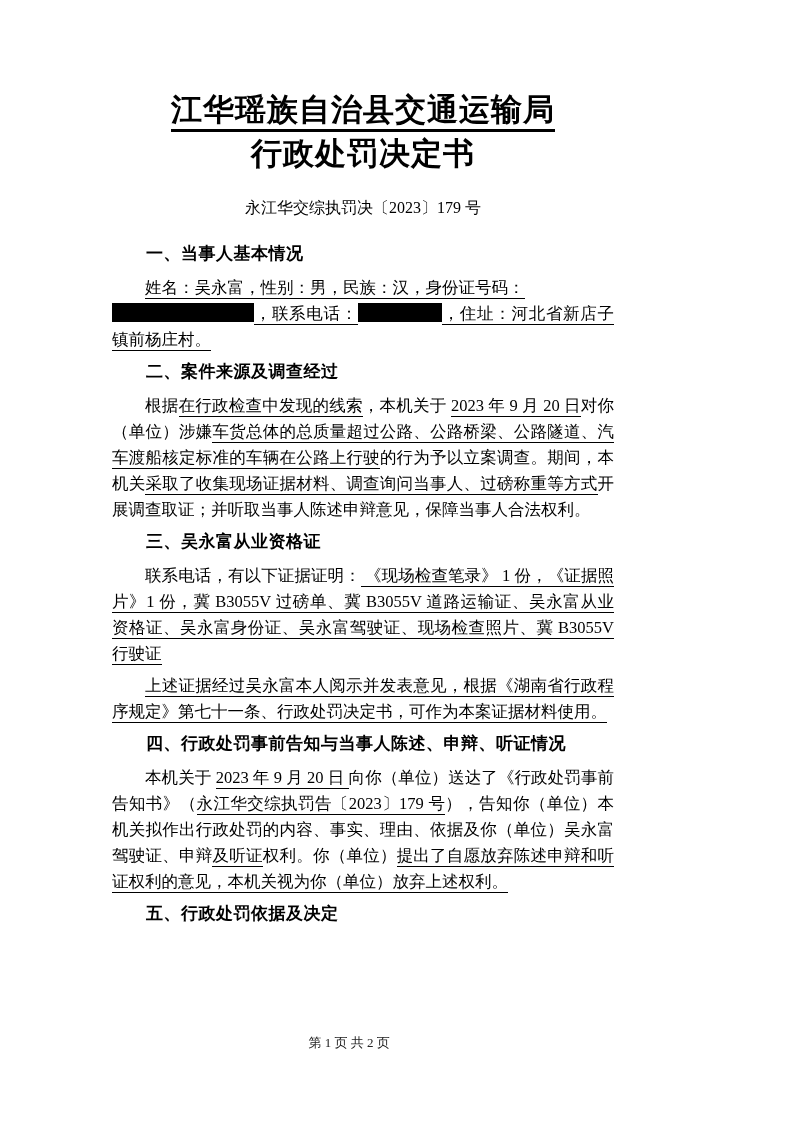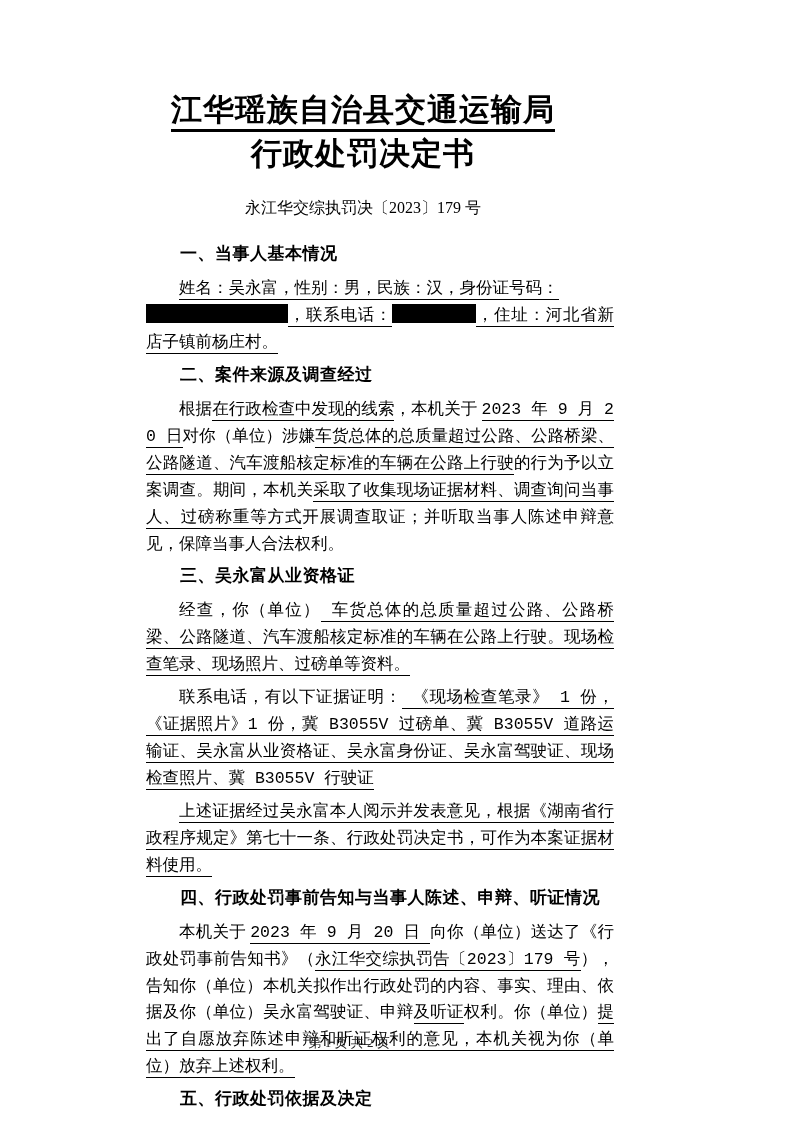--- a/index.html
+++ b/index.html
@@ -32,21 +32,20 @@
     padding-bottom: 2px;
   }
   .doc-number {
     text-align: center;
     font-size: 16px;
     line-height: 18px;
     margin-top: 23px;
   }
   .sections {
     margin-top: 24px;
-    margin-left: 34px;
   }
   .sec-heading {
     font-family: "DejaVu Sans", "Liberation Sans", sans-serif;
     font-weight: bold;
     font-size: 17px;
     line-height: 24px;
     margin: 6px 0 10px 0;
     text-indent: 2em;
     letter-spacing: 0.5px;
   }
@@ -55,21 +54,20 @@
     line-height: 26px;
     margin: 0 0 6px 0;
     text-indent: 2em;
     text-align: justify;
     word-break: break-all;
   }
   .run { }
   .u {
     border-bottom: 1px solid #000;
     padding-bottom: 1px;
-    font-family: Liberation Mono, monospace;
   }
   .bar {
     display: inline-block;
     background: #000;
     height: 17px;
     vertical-align: -3px;
   }
   .footer {
     position: absolute;
     left: 0;
@@ -92,21 +90,20 @@
       <div>
         <h2 class="sec-heading">一、当事人基本情况</h2>
         <p class="para"><span class="run u">姓名：吴永富，性别：男，民族：汉，身份证号码：</span><br><span class="bar u" style="width: 142px; background: rgb(0, 0, 0);"></span><span class="run u">，联系电话：</span><span class="bar u" style="width: 84px; background: rgb(0, 0, 0);"></span><span class="run u">，住址：河北省新店子镇前杨庄村。</span></p>
       </div>
       <div>
         <h2 class="sec-heading">二、案件来源及调查经过</h2>
         <p class="para"><span class="run">根据</span><span class="run u">在行政检查中发现的线索</span><span class="run">，本机关于 </span><span class="run u">2023 年 9 月 20 日</span><span class="run">对你（单位）涉嫌</span><span class="run u">车货总体的总质量超过公路、公路桥梁、公路隧道、汽车渡船核定标准的车辆在公路上行驶</span><span class="run">的行为予以立案调查。期间，本机关</span><span class="run u">采取了收集现场证据材料、调查询问当事人、过磅称重等方式</span><span class="run">开展调查取证；并听取当事人陈述申辩意见，保障当事人合法权利。</span></p>
       </div>
       <div>
         <h2 class="sec-heading">三、吴永富从业资格证</h2>
-        <p class="para"><span class="run">经查，你（单位）</span><span class="run u">&nbsp;车货总体的总质量超过公路、公路桥梁、公路隧道、汽车渡船核定标准的车辆在公路上行驶。现场检查笔录、现场照片、过磅单等资料。</span></p>
         <p class="para"><span class="run">联系电话，有以下证据证明：</span><span class="run u">&nbsp;《现场检查笔录》 1 份，《证据照片》1 份，冀 B3055V 过磅单、冀 B3055V 道路运输证、吴永富从业资格证、吴永富身份证、吴永富驾驶证、现场检查照片、冀 B3055V 行驶证</span></p>
         <p class="para"><span class="run u">上述证据经过吴永富本人阅示并发表意见，根据《湖南省行政程序规定》第七十一条、行政处罚决定书，可作为本案证据材料使用。</span></p>
       </div>
       <div>
         <h2 class="sec-heading">四、行政处罚事前告知与当事人陈述、申辩、听证情况</h2>
         <p class="para"><span class="run">本机关于 </span><span class="run u">2023 年 9 月 20 日&nbsp;</span><span class="run">向你（单位）送达了《行政处罚事前告知书》（</span><span class="run u">永江华交综执罚告〔2023〕179 号</span><span class="run">），告知你（单位）本机关拟作出行政处罚的内容、事实、理由、依据及你（单位）吴永富驾驶证、申辩</span><span class="run u">及听证</span><span class="run">权利。你（单位）</span><span class="run u">提出了自愿放弃陈述申辩和听证权利的意见，本机关视为你（单位）放弃上述权利。</span></p>
       </div>
       <div>
         <h2 class="sec-heading">五、行政处罚依据及决定</h2>
       </div>

